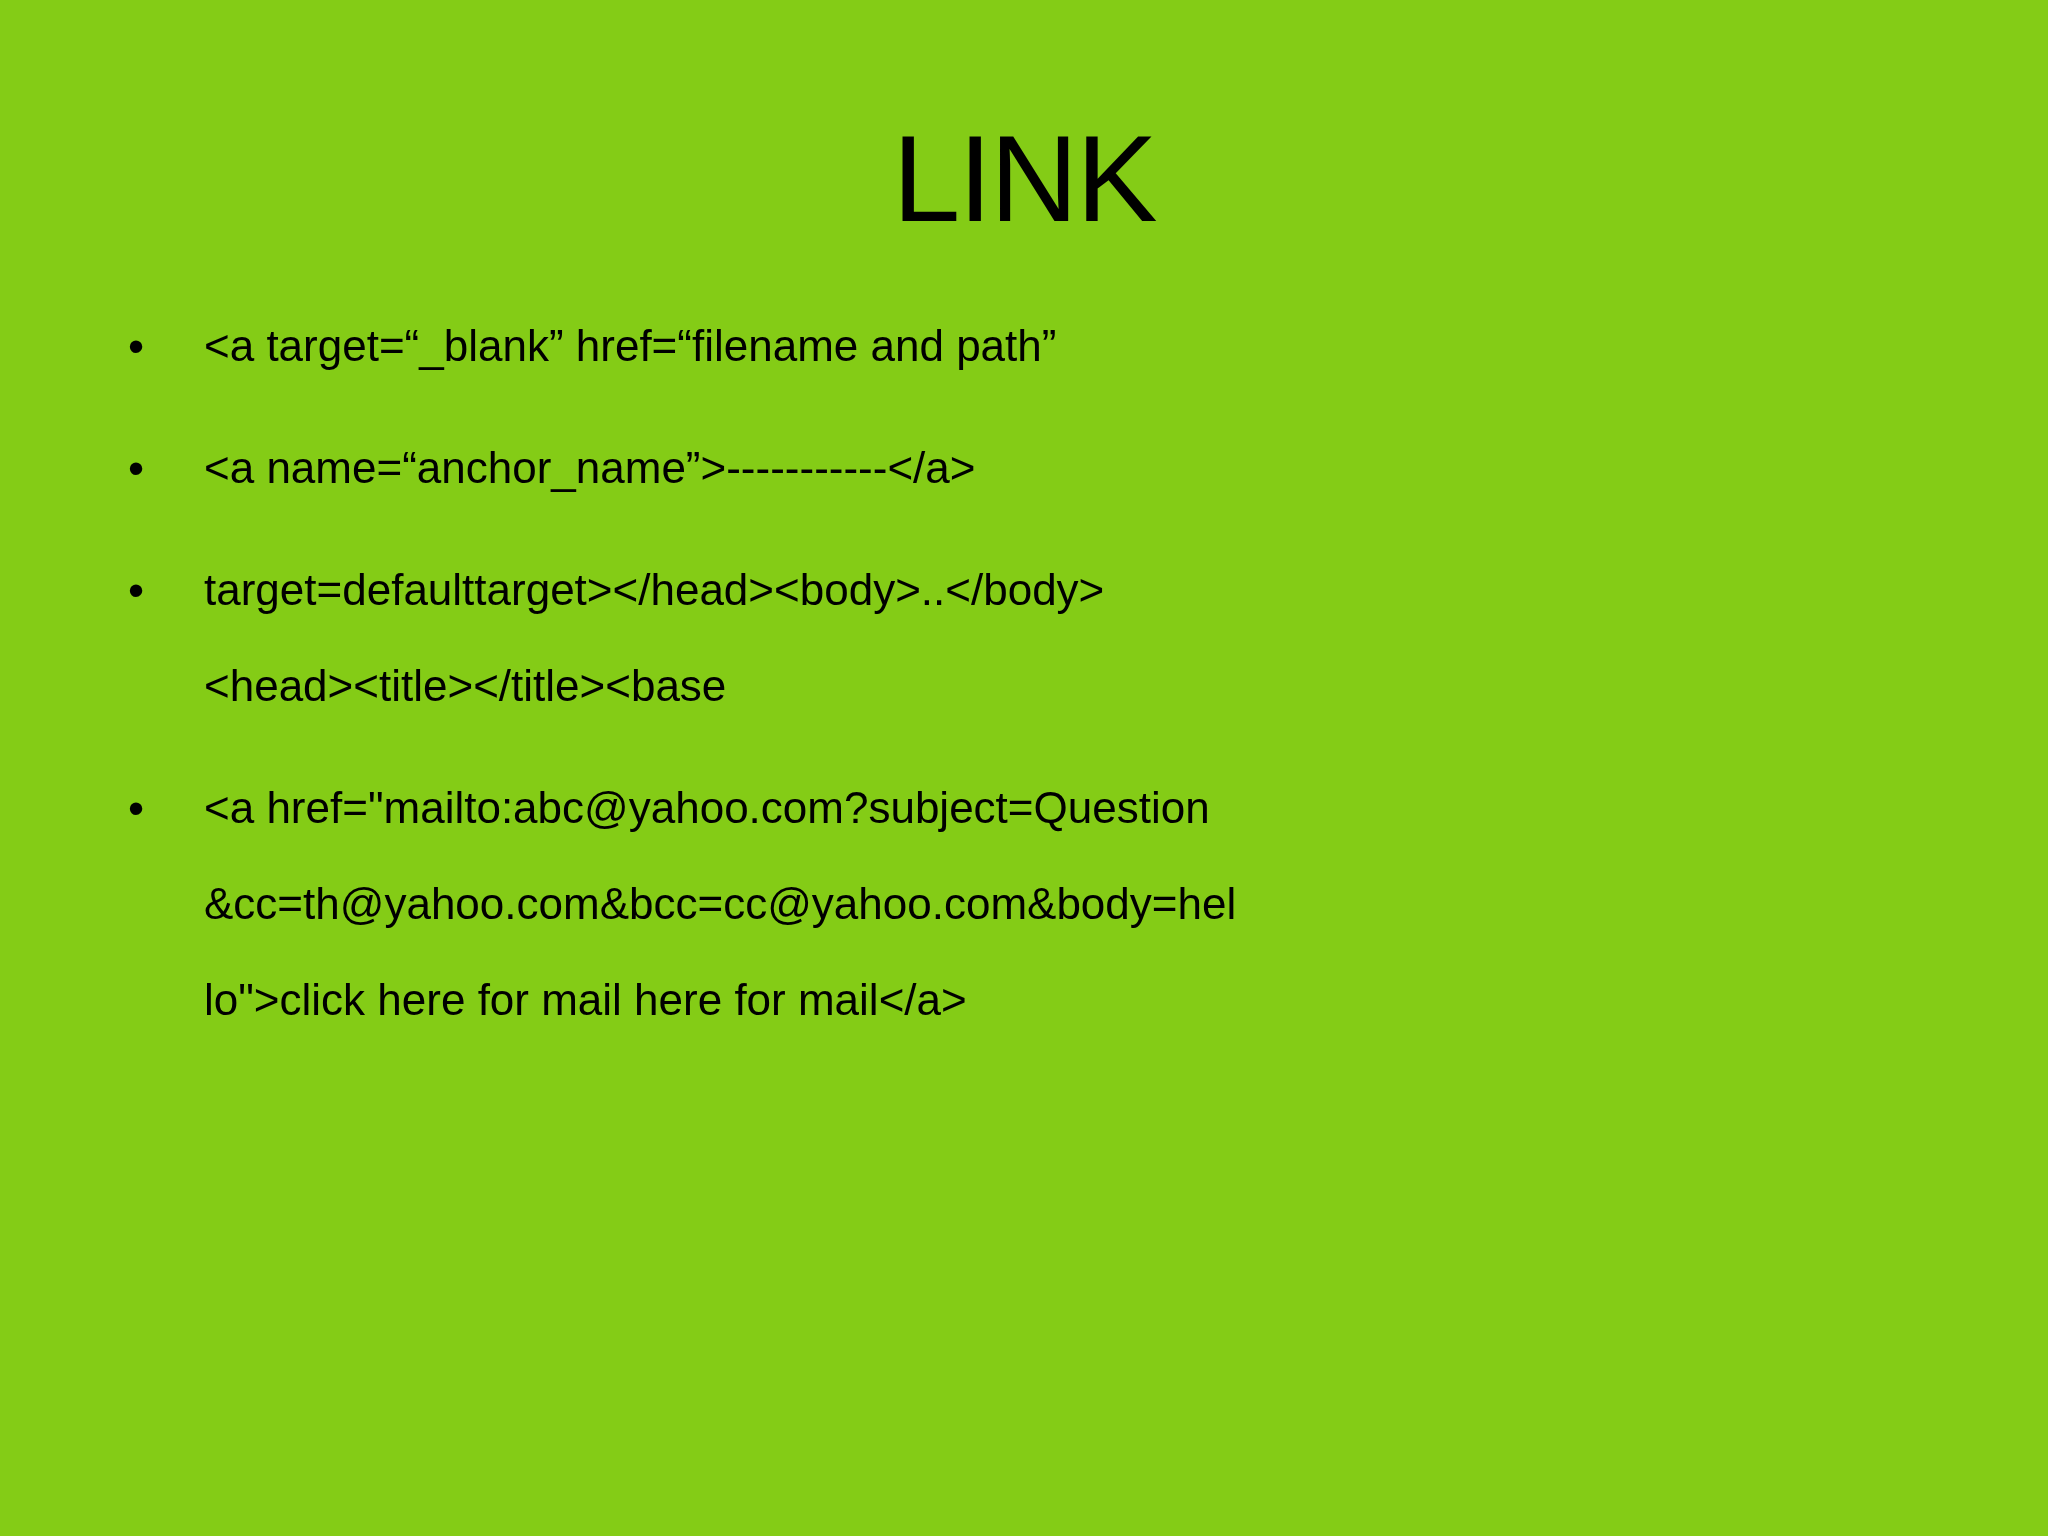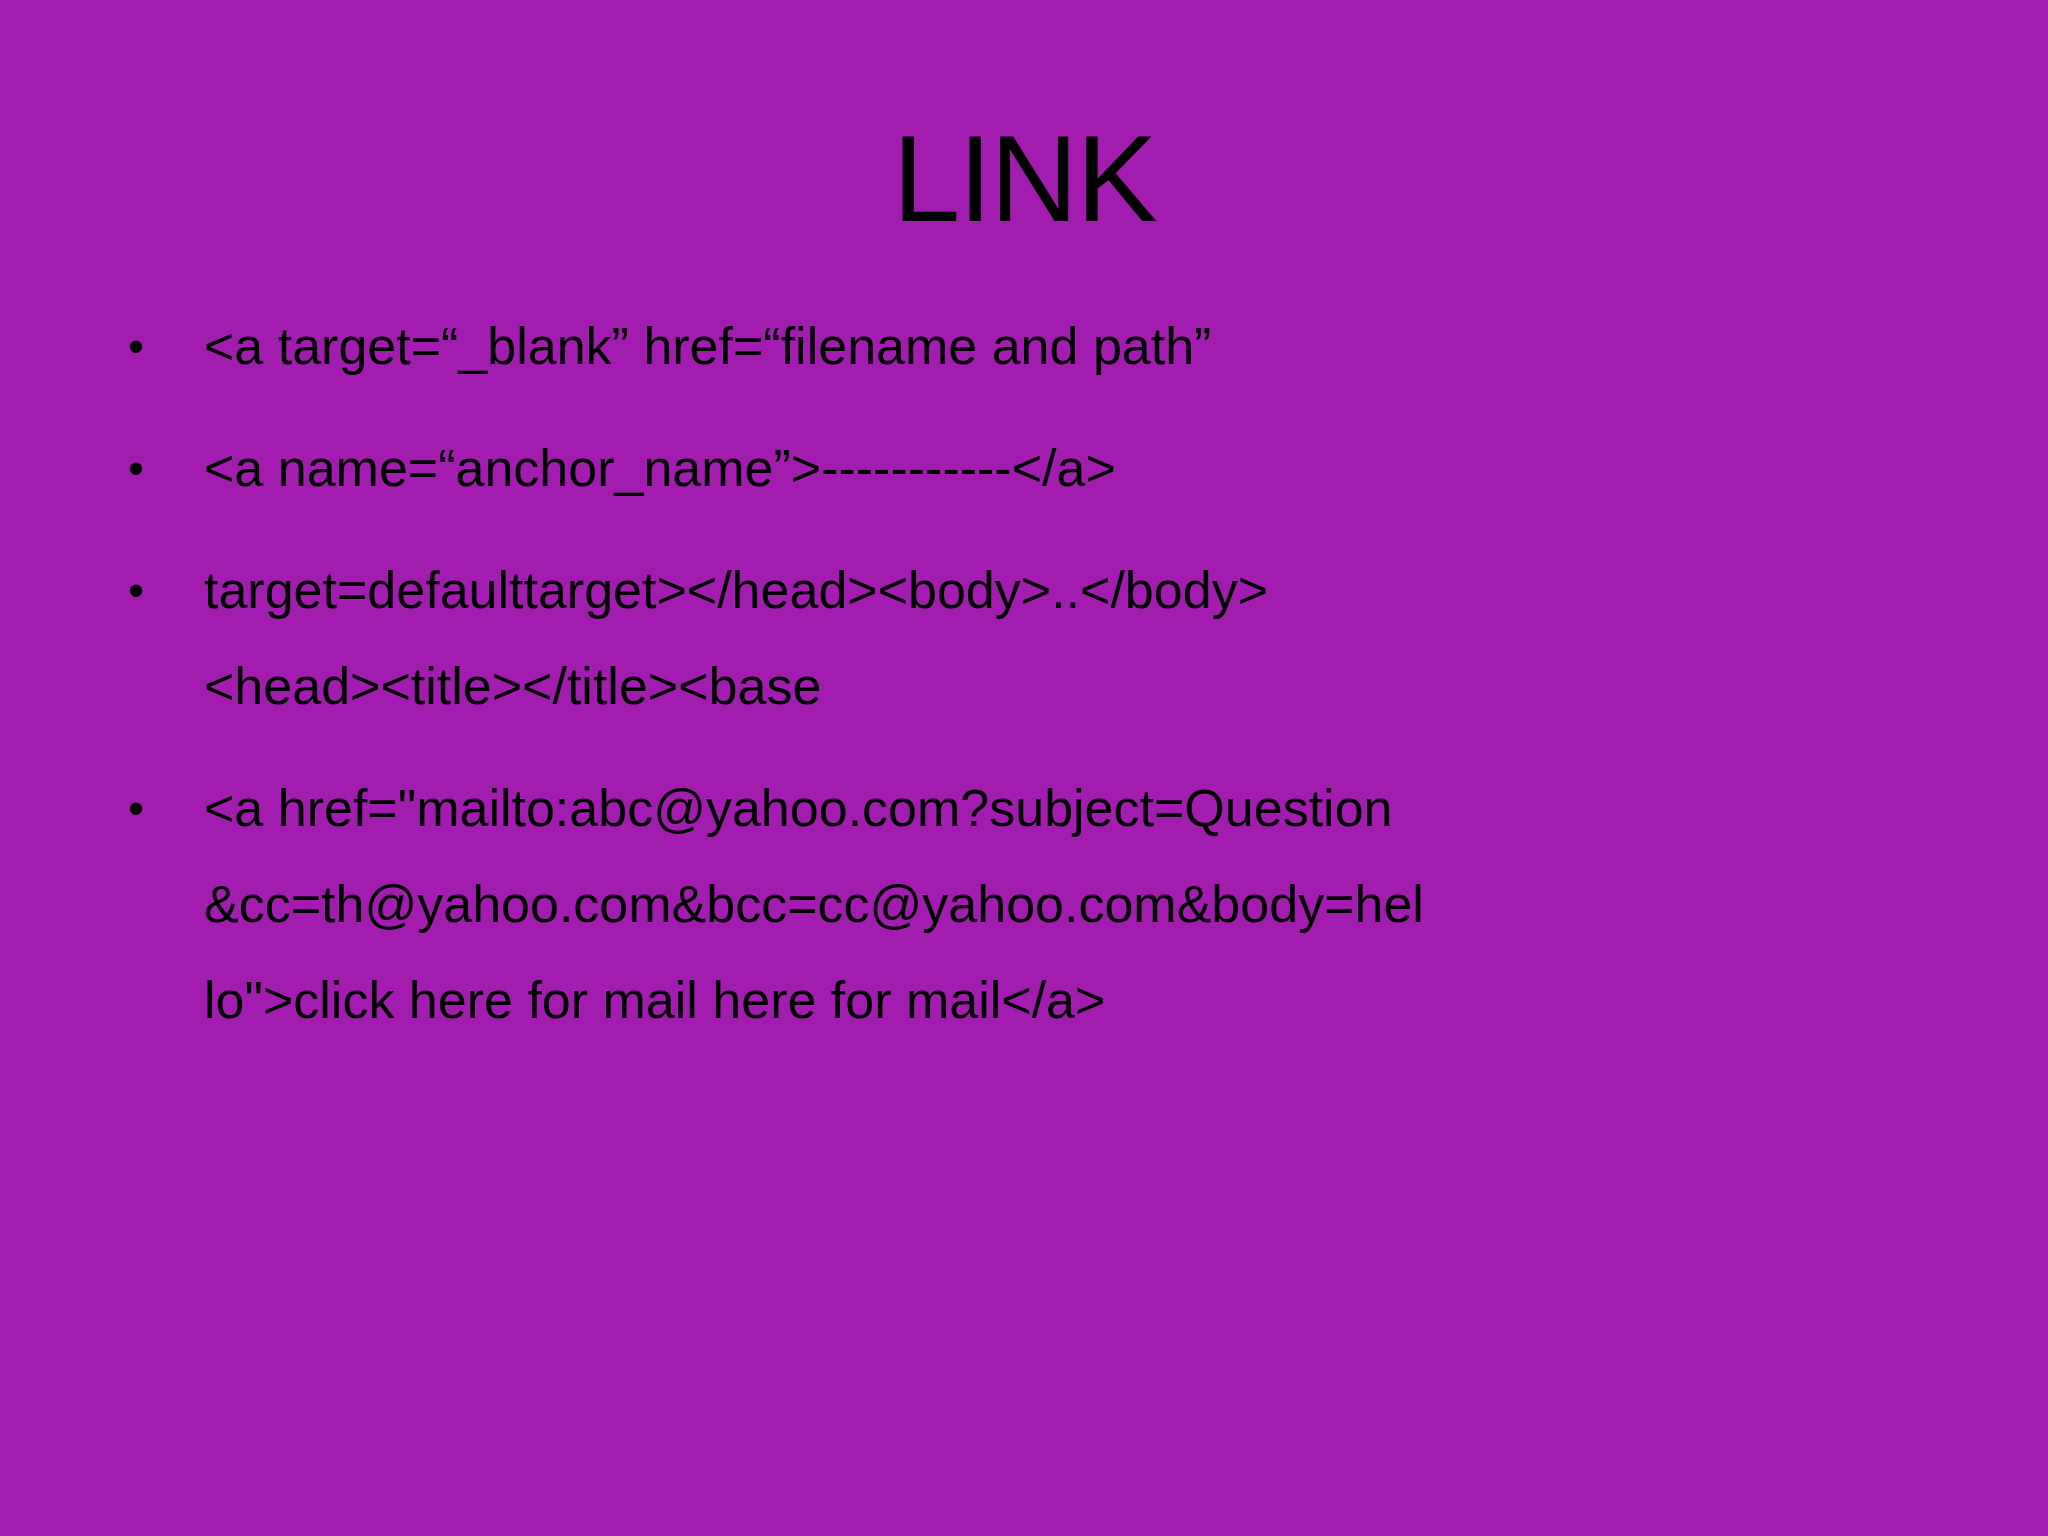--- a/index.html
+++ b/index.html
@@ -1,20 +1,20 @@
 <!DOCTYPE html>
 <html><head>
 <meta charset="utf-8">
 <style>
   * { margin: 0; padding: 0; box-sizing: border-box; }
   html, body { background: #888; }
   .slide {
     width: 2048px;
     height: 1536px;
-    background: #a21caf;
+    background: #84cc16;
     color: #000000;
     font-family: "Liberation Sans", sans-serif;
     position: relative;
     overflow: hidden;
     margin: 0 auto;
   }
   .slide-title {
     margin-top: 112px;
     text-align: center;
     font-size: 122px;
@@ -33,21 +33,21 @@
   }
   .bullet-marker {
     flex: 0 0 82px;
     font-size: 46px;
     line-height: 96px;
     padding-left: 6px;
     color: #000000;
   }
   .bullet-lines {
     flex: 1 1 auto;
-    font-size: 52px;
+    font-size: 44px;
     line-height: 96px;
     font-weight: 400;
     color: #000000;
     word-break: break-word;
   }
   .bullet-line { white-space: pre-wrap; }
 </style>
 </head>
 <body>
 

